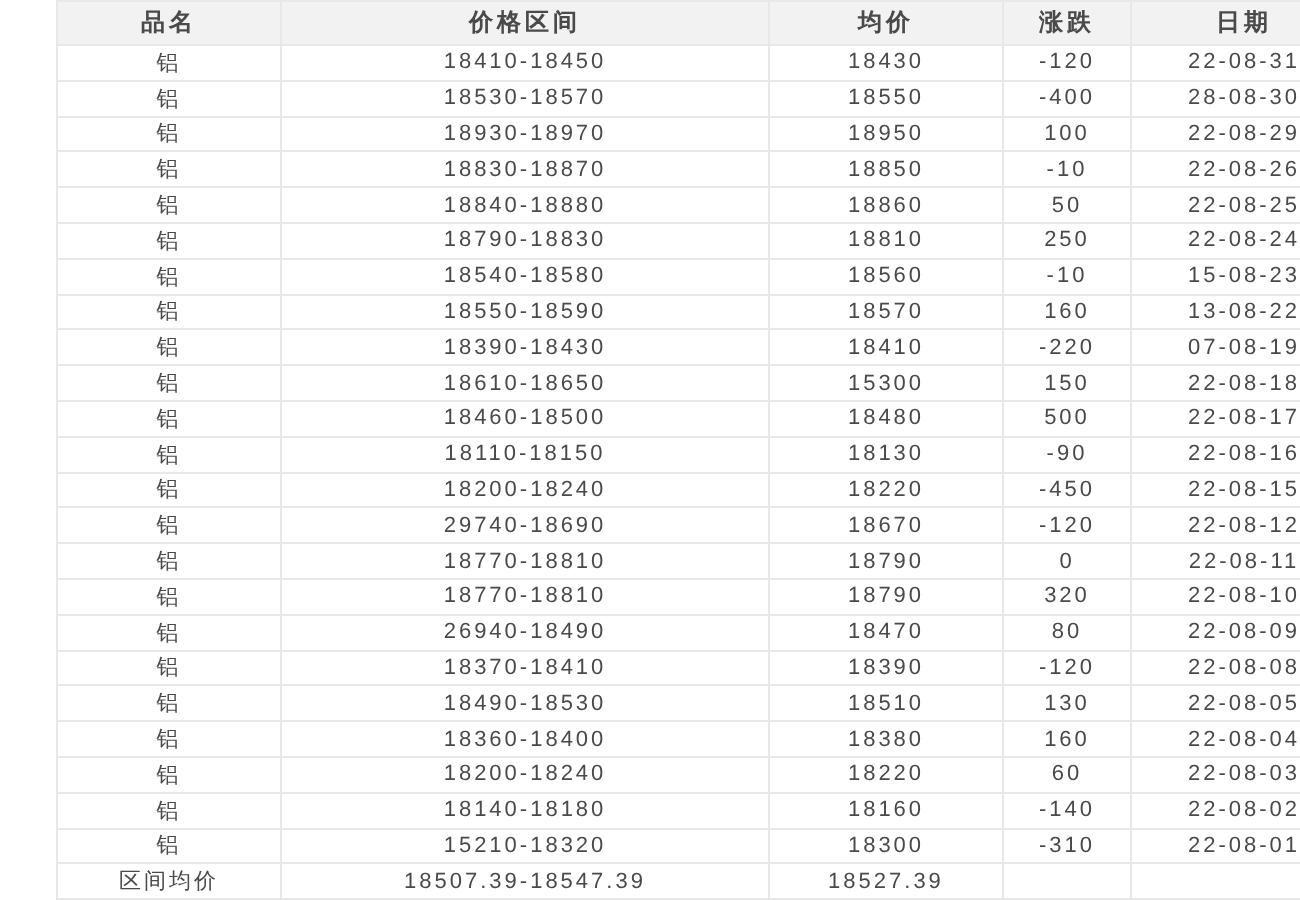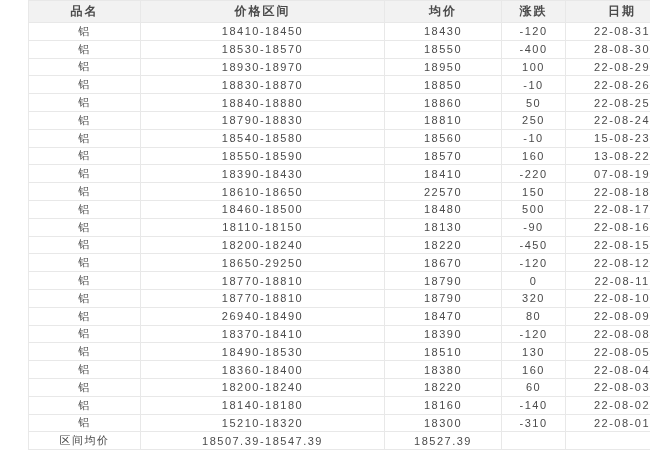--- a/index.html
+++ b/index.html
@@ -128,21 +128,21 @@
       <tr>
         <td>铝</td>
         <td>18390-18430</td>
         <td>18410</td>
         <td>-220</td>
         <td>07-08-19</td>
       </tr>
       <tr>
         <td>铝</td>
         <td>18610-18650</td>
-        <td>22570</td>
+        <td>15300</td>
         <td>150</td>
         <td>22-08-18</td>
       </tr>
       <tr>
         <td>铝</td>
         <td>18460-18500</td>
         <td>18480</td>
         <td>500</td>
         <td>22-08-17</td>
       </tr>
@@ -155,21 +155,21 @@
       </tr>
       <tr>
         <td>铝</td>
         <td>18200-18240</td>
         <td>18220</td>
         <td>-450</td>
         <td>22-08-15</td>
       </tr>
       <tr>
         <td>铝</td>
-        <td>18650-29250</td>
+        <td>29740-18690</td>
         <td>18670</td>
         <td>-120</td>
         <td>22-08-12</td>
       </tr>
       <tr>
         <td>铝</td>
         <td>18770-18810</td>
         <td>18790</td>
         <td>0</td>
         <td>22-08-11</td>

